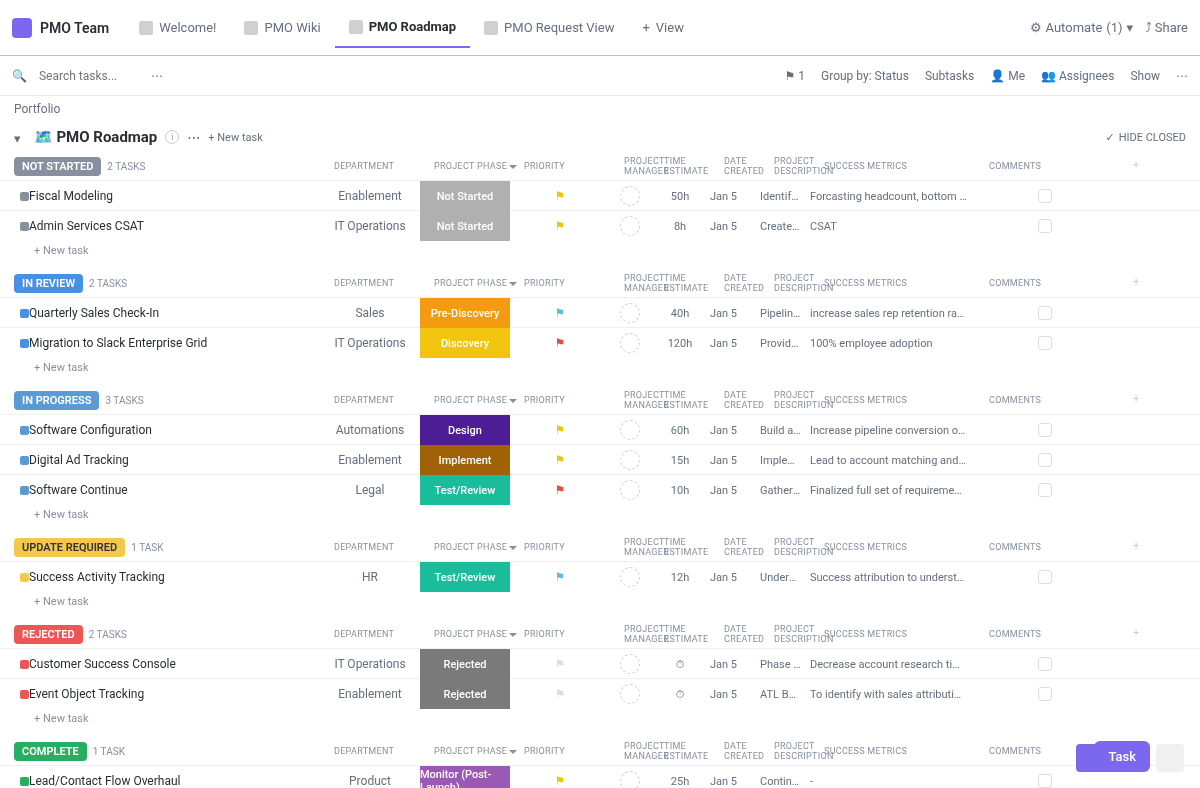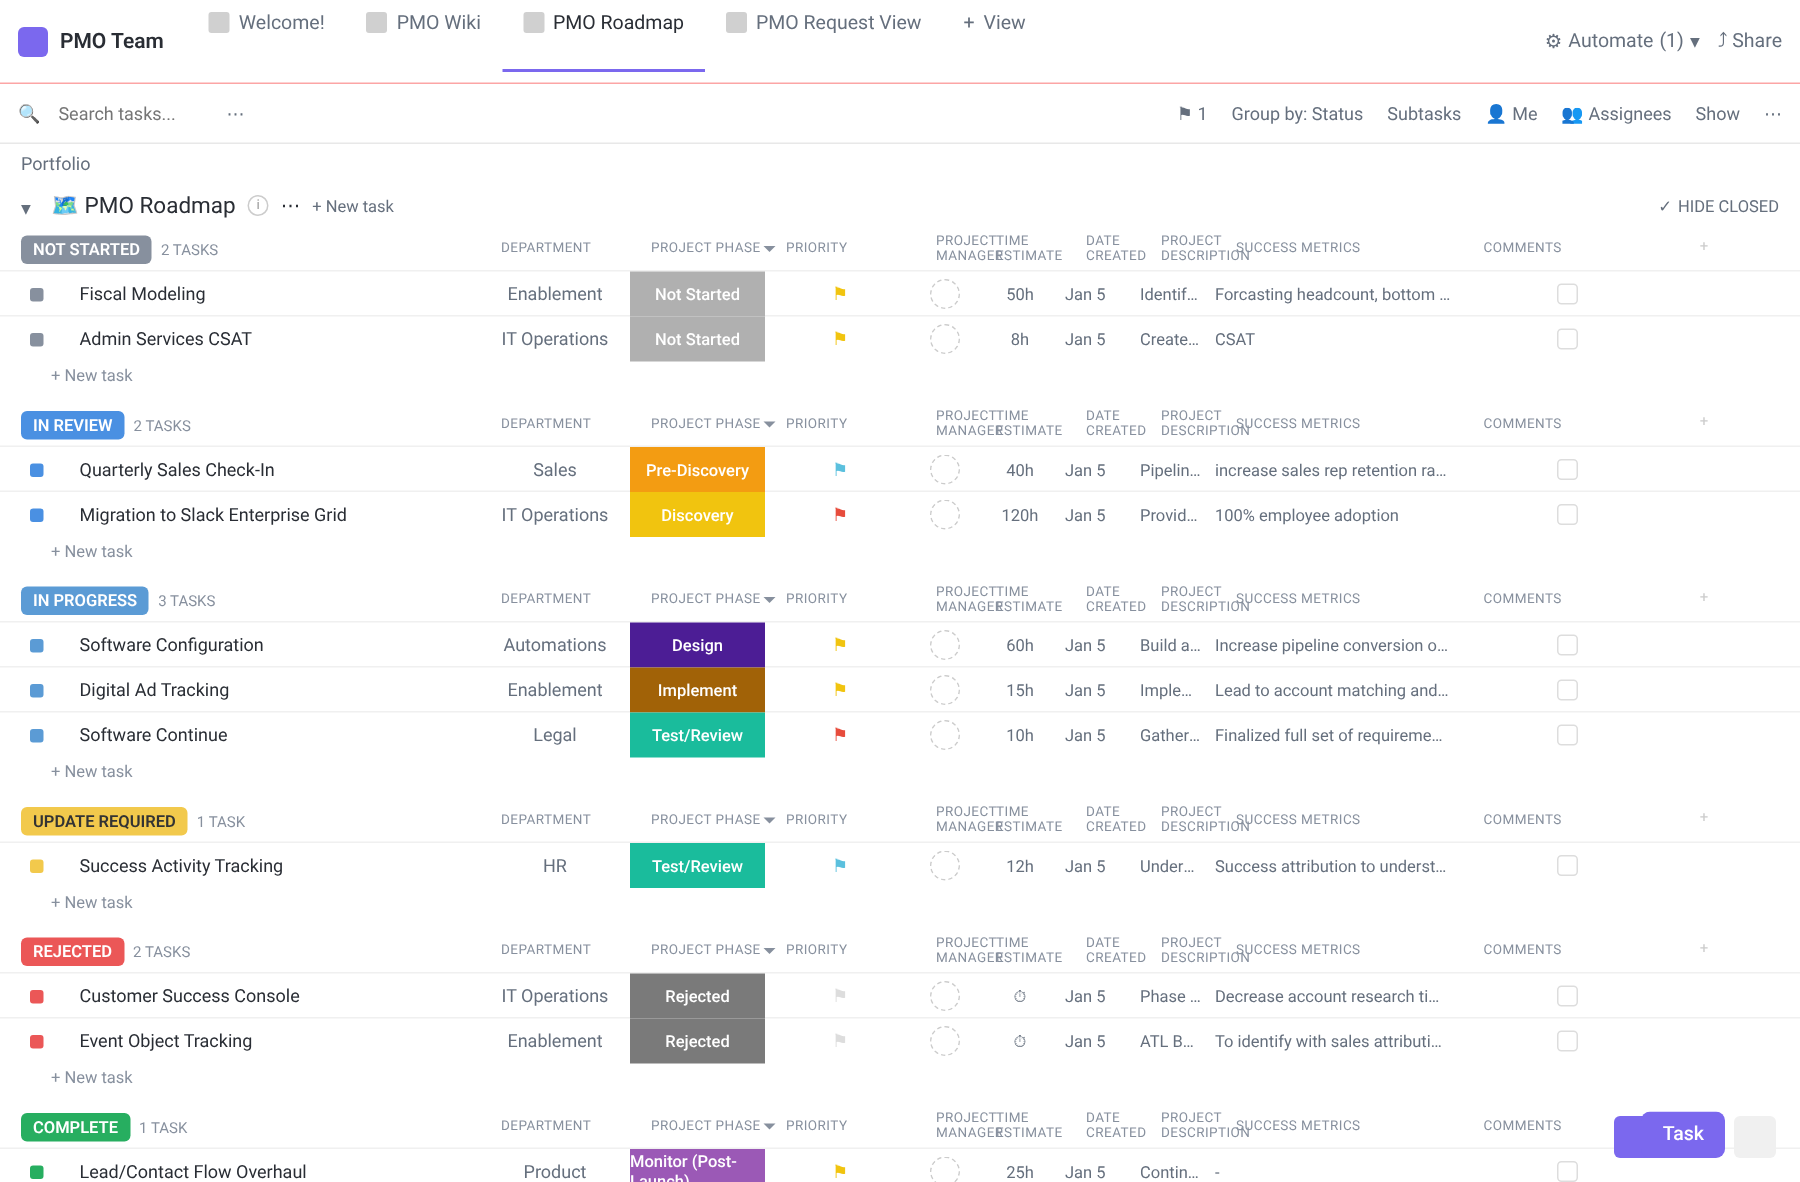--- a/index.html
+++ b/index.html
@@ -1,51 +1,51 @@
 <!DOCTYPE html>
 <html><head>
 <meta charset="utf-8">
 <style>
 *{box-sizing:border-box;margin:0;padding:0;font-family:-apple-system,BlinkMacSystemFont,"Segoe UI",Roboto,sans-serif}
 body{font-size:13px;color:#292d34;background:#fff}
 .topbar{display:flex;align-items:center;height:56px;padding:0 12px;border-bottom:1px solid #fca5a5}
 .app-icon{width:20px;height:20px;background:#7b68ee;border-radius:4px;margin-right:8px}
 .app-title{font-weight:600;font-size:14px;margin-right:16px}
 .tabs{display:flex;gap:0;flex:1}
-.tab{padding:0 14px;height:40px;display:flex;gap:6px;color:#656f7d;cursor:pointer;font-size:13px}
-.tab.active{color:#292d34;border-bottom:2px solid #7b68ee;font-weight:400}
+.tab{padding:0 14px;height:40px;display:flex;align-items:center;gap:6px;color:#656f7d;cursor:pointer;font-size:13px}
+.tab.active{color:#292d34;border-bottom:2px solid #7b68ee;font-weight:700}
 .tab-icon{width:14px;height:14px;background:#d0d0d0;border-radius:2px}
 .topbar-right{display:flex;align-items:center;gap:12px;font-size:13px;color:#656f7d}
 .automate{display:flex;align-items:center;gap:4px}
 .share-btn{color:#656f7d}
 .toolbar{display:flex;align-items:center;height:40px;padding:0 12px;justify-content:space-between;border-bottom:1px solid #e8e8e8;font-size:12px;color:#656f7d}
 .toolbar-left{display:flex;align-items:center;gap:12px}
 .toolbar-right{display:flex;align-items:center;gap:16px}
 .search-input{border:none;outline:none;font-size:12px;color:#656f7d;width:100px}
 .breadcrumb{padding:6px 14px;font-size:12px;color:#656f7d}
 .section-header{display:flex;align-items:center;padding:6px 14px;gap:8px}
 .collapse-caret{width:12px;height:12px;color:#656f7d}
-.section-title{font-weight:400;font-size:15px}
+.section-title{font-weight:700;font-size:15px}
 .info-icon{width:14px;height:14px;border:1px solid #ccc;border-radius:50%;font-size:9px;display:flex;align-items:center;justify-content:center;color:#999}
 .new-task-top{font-size:11px;color:#656f7d}
 .hide-closed{margin-left:auto;font-size:11px;color:#656f7d;display:flex;align-items:center;gap:4px}
 .group{margin-bottom:8px}
 .group-head{display:grid;grid-template-columns:320px 100px 90px 100px 40px 60px 50px 50px 165px 140px 80px 18px;align-items:center;padding:4px 14px;font-size:10px;color:#87909e;text-transform:uppercase}
 .status-pill{display:inline-flex;align-items:center;gap:4px;padding:3px 8px;border-radius:4px;font-size:11px;font-weight:600;text-transform:uppercase;color:#fff}
 .status-pill.notstarted{background:#87909e}
 .status-pill.inreview{background:#4a90e2}
 .status-pill.inprogress{background:#5b9bd5}
 .status-pill.update{background:#f2c94c;color:#333}
 .status-pill.rejected{background:#eb5757}
 .status-pill.complete{background:#27ae60}
 .task-count{font-size:10px;color:#87909e;text-transform:uppercase;margin-left:6px}
 .col-head{font-size:9px;color:#87909e;letter-spacing:0.3px}
 .phase-caret{width:0;height:0;border-left:4px solid transparent;border-right:4px solid transparent;border-top:4px solid #87909e;display:inline-block;margin-left:2px}
 .row{display:grid;grid-template-columns:320px 100px 90px 100px 40px 60px 50px 50px 165px 140px 80px 18px;align-items:center;border-top:1px solid #f0f0f0;height:30px;font-size:12px}
-.task-cell{display:flex;align-items:center;gap:24px;padding-left:20px}
+.task-cell{display:flex;align-items:center;gap:0;padding-left:20px}
 .status-dot{width:9px;height:9px;border-radius:2px;flex-shrink:0}
 .task-name{white-space:nowrap;overflow:hidden;text-overflow:ellipsis}
 .dept{text-align:center;font-size:12px;color:#656f7d}
 .phase{height:30px;display:flex;align-items:center;justify-content:center;font-size:11px;color:#fff;font-weight:500}
 .phase.notstarted{background:#b0b0b0}
 .phase.prediscovery{background:#f39c12}
 .phase.discovery{background:#f1c40f}
 .phase.design{background:#4c1d95}
 .phase.implement{background:#a16207}
 .phase.testreview{background:#1abc9c}

